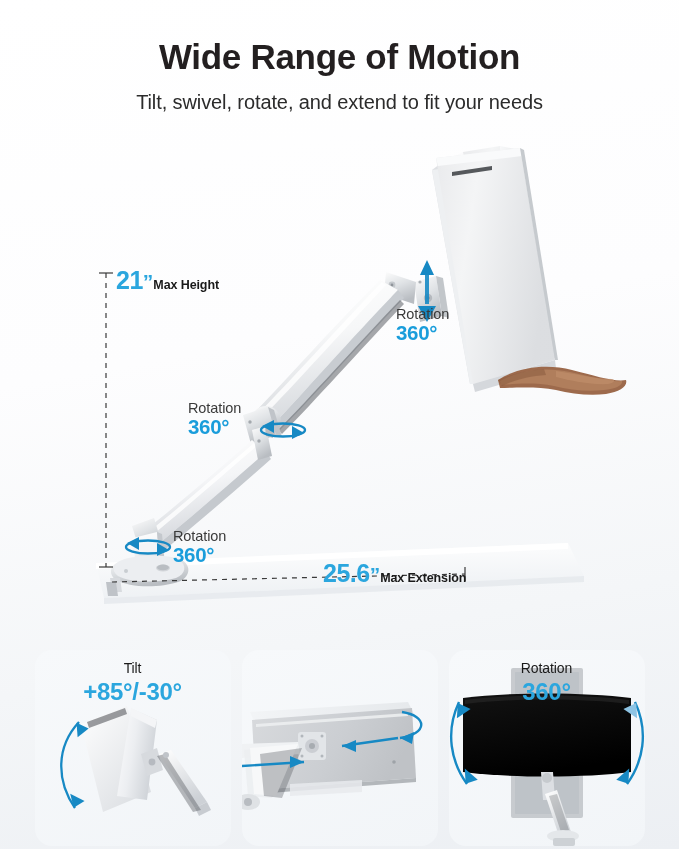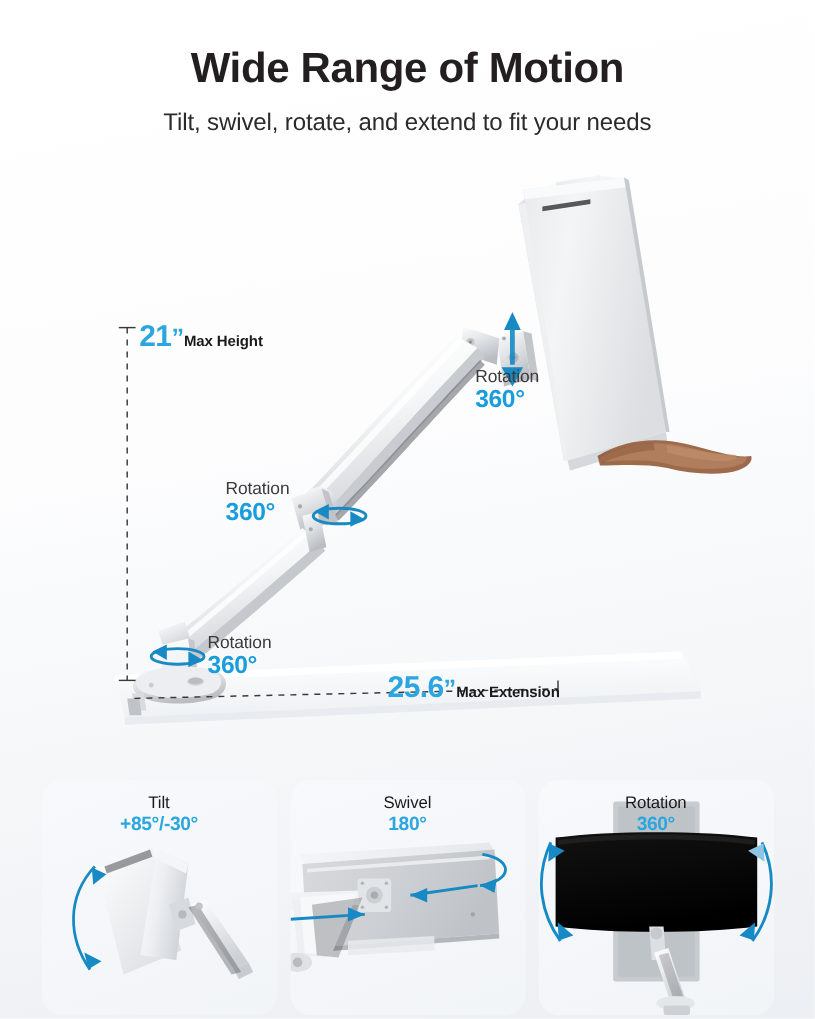--- a/index.html
+++ b/index.html
@@ -135,21 +135,21 @@
   .panel-title {
     display: block;
     color: #1a1a1a;
     font-size: 14px;
     font-weight: normal;
     letter-spacing: -0.1px;
   }
   .panel-value {
     display: block;
     color: #2ba6de;
-    font-size: 16px;
+    font-size: 24px;
     font-weight: bold;
     letter-spacing: -0.3px;
     margin-top: 2px;
   }
   .panel-art {
     position: absolute;
     inset: 0;
     z-index: 1;
   }
 </style>
@@ -410,24 +410,20 @@
         <path d="M 122,106 L 130,104 L 166,160 L 158,162 Z" fill="#3c4045" opacity="0.35"></path>
         <circle cx="131" cy="105" r="3" fill="#c0c4c9"></circle>
 
         <path d="M 44,72 C 20,98 22,132 40,158" fill="none" stroke="#1789c4" stroke-width="2.3"></path>
         <path d="M 44,72 L 36,84 L 50,84 Z" fill="#1789c4" transform="rotate(-38 44 76)"></path>
         <path d="M 40,158 L 32,146 L 48,148 Z" fill="#1789c4" transform="rotate(20 40 154)"></path>
       </svg>
     </div>
 
     <div class="panel">
-      <div class="panel-head">
-        <span class="panel-title">Swivel</span>
-        <span class="panel-value">180°</span>
-      </div>
       <svg class="panel-art" width="196" height="196" viewBox="0 0 196 196" xmlns="http://www.w3.org/2000/svg">
         <defs>
           <linearGradient id="sBack" x1="0" y1="0" x2="1" y2="0.3">
             <stop offset="0" stop-color="#d8dadd"></stop>
             <stop offset="0.6" stop-color="#cbced2"></stop>
             <stop offset="1" stop-color="#bfc2c6"></stop>
           </linearGradient>
           <linearGradient id="sGhost" x1="0" y1="0" x2="1" y2="0">
             <stop offset="0" stop-color="#f2f4f6"></stop>
             <stop offset="1" stop-color="#e4e7ea"></stop>

